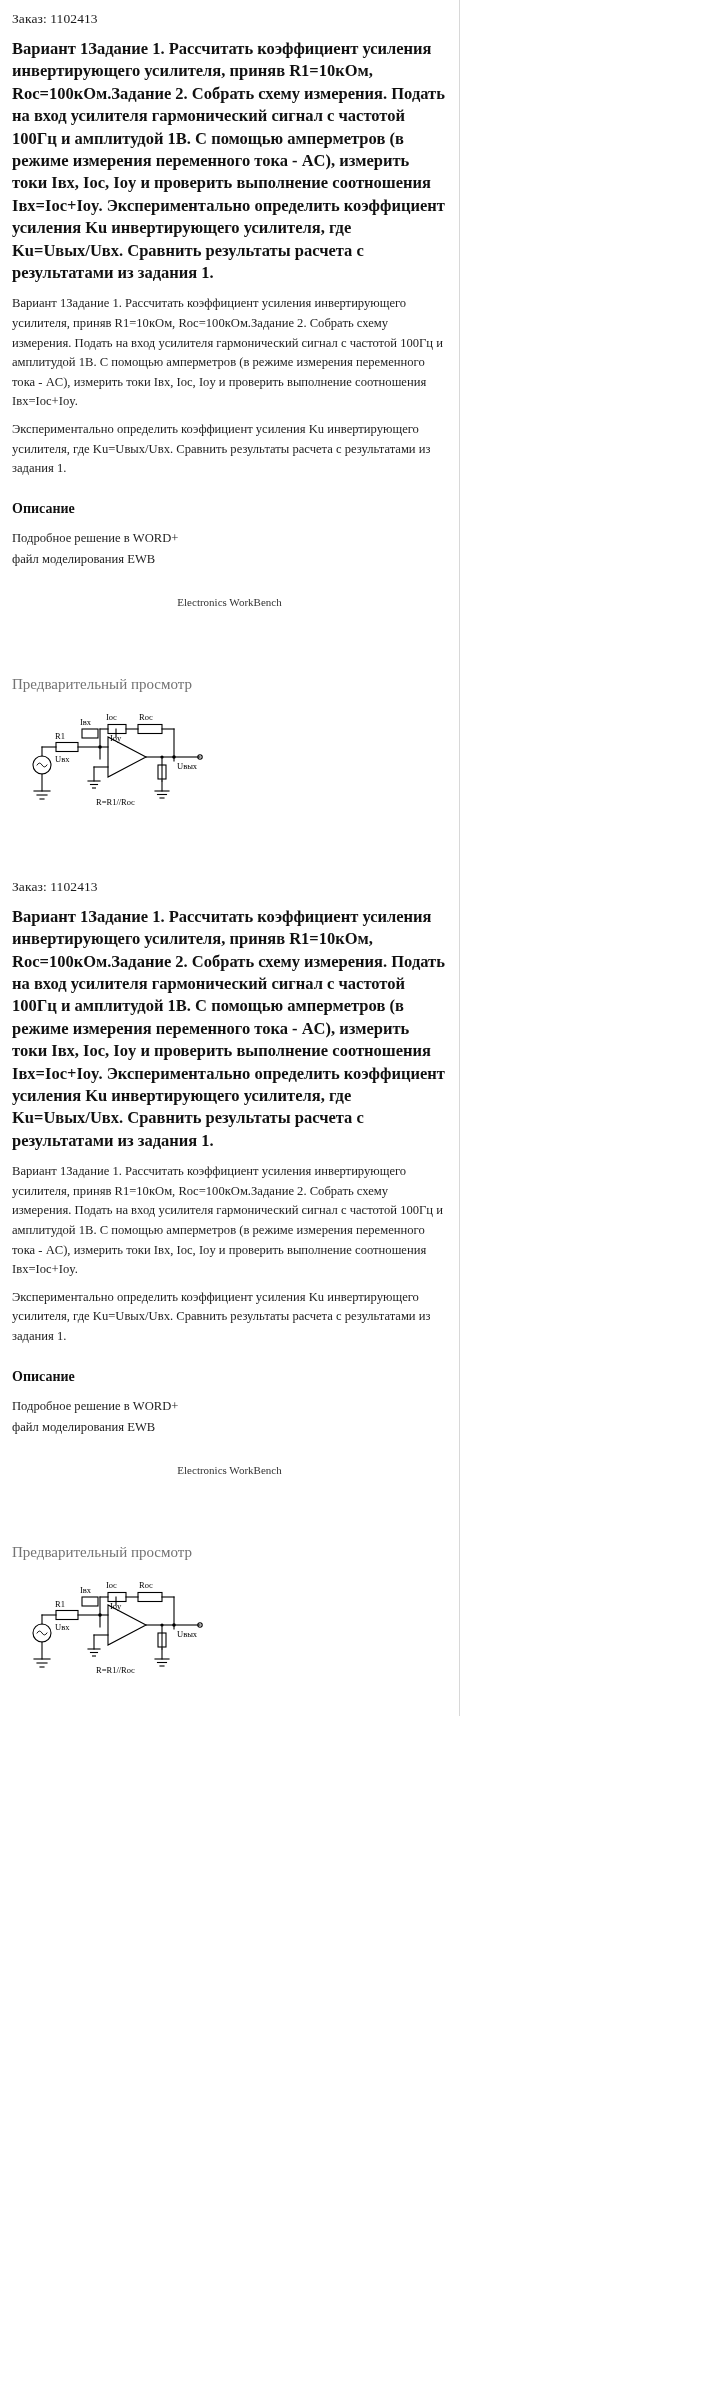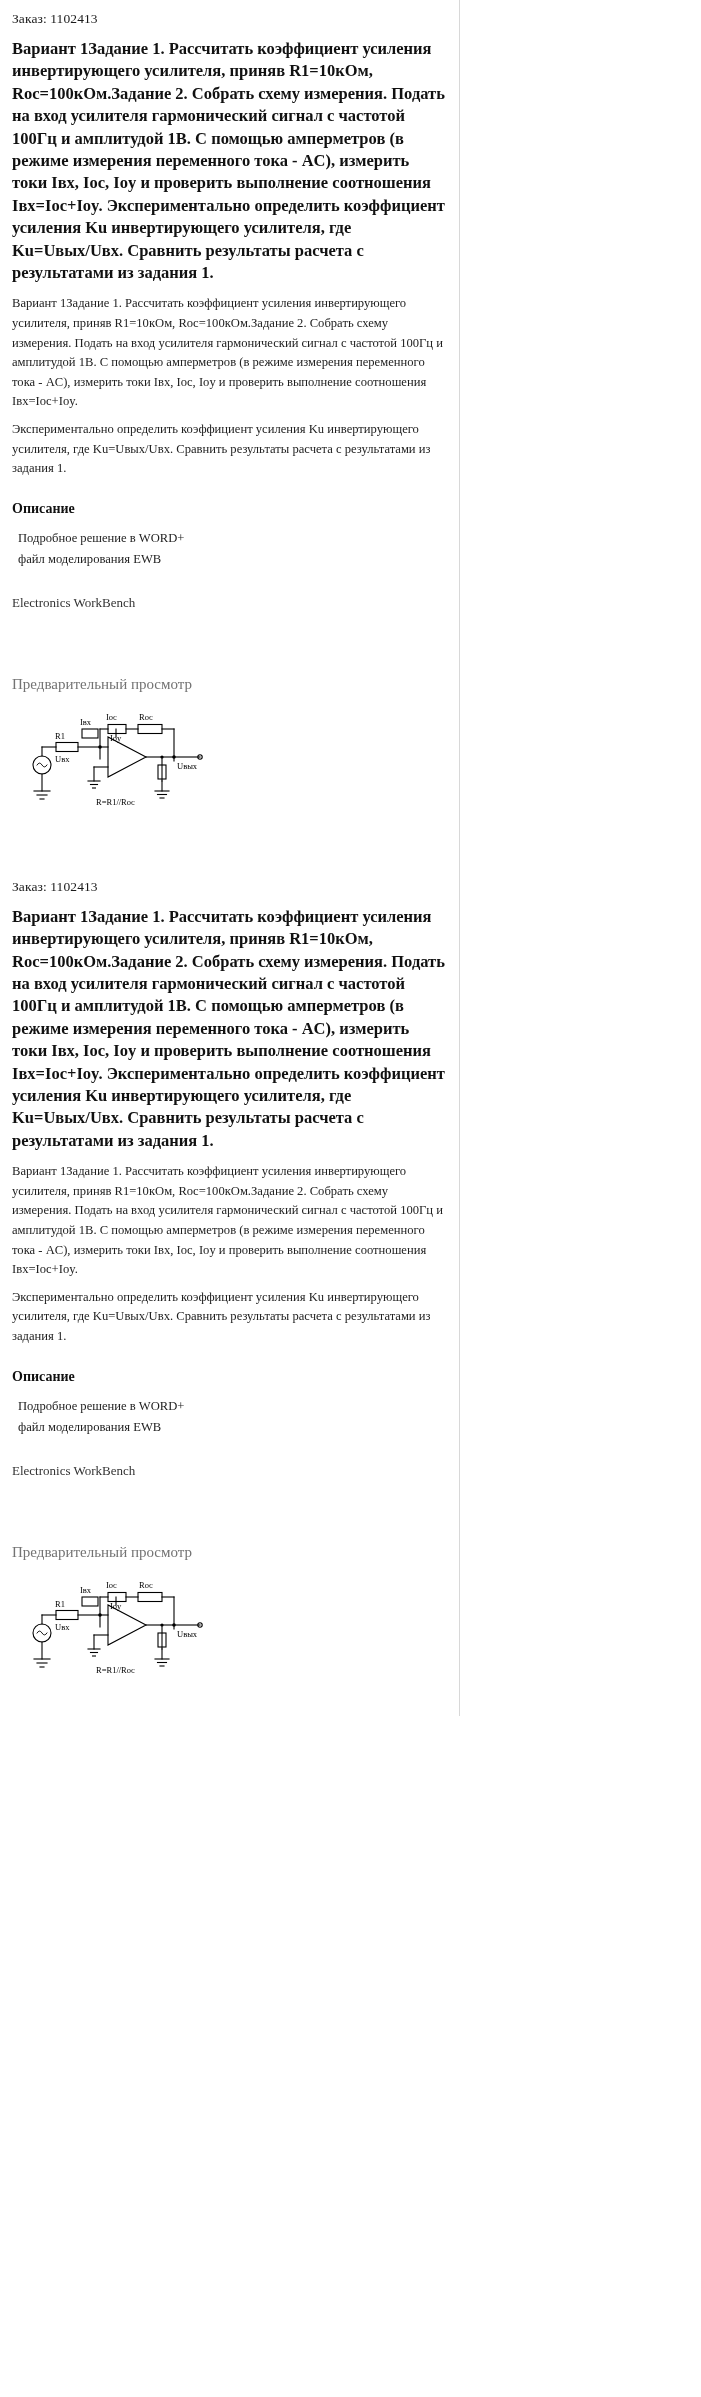--- a/index.html
+++ b/index.html
@@ -46,29 +46,30 @@
   .body-text p{margin:0 0 8px 0;}
   .section-title{
     font-size:14px;
     font-weight:bold;
     padding:14px 12px 0 12px;
     color:#111;
   }
   .desc-block{
     font-size:12.6px;
     line-height:19px;
-    padding:12px 12px 0 18px;
+    padding:12px 12px 0 12px;
     color:#222;
   }
   .desc-block div{margin-bottom:2px;}
   .ewb-line{
-    font-size:13px;
+    font-size:11px;
     line-height:19px;
     padding:22px 12px 0 12px;
     color:#333;
+    text-align:center;
   }
   .preview-title{
     font-size:15px;
     font-weight:normal;
     padding:64px 12px 0 12px;
     color:#737373;
   }
   .schematic-wrap{
     padding:10px 12px 0 22px;
   }

